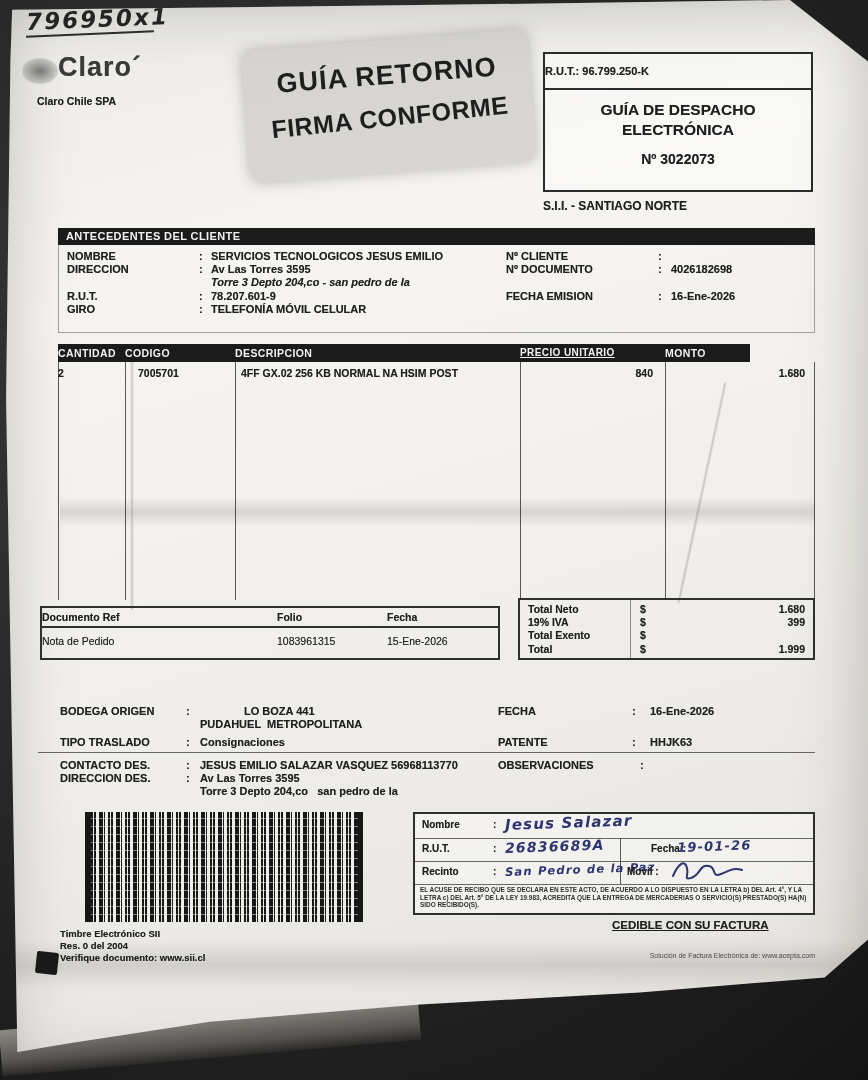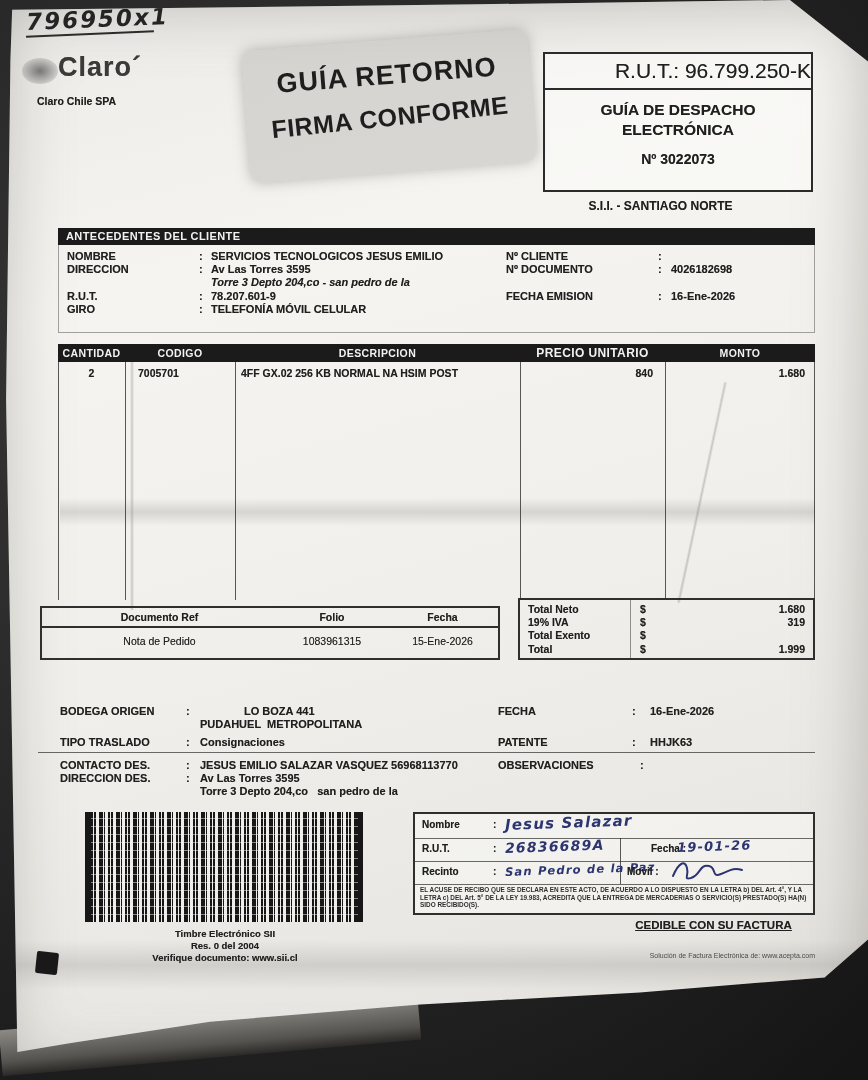--- a/index.html
+++ b/index.html
@@ -13,37 +13,37 @@
     clip-path:polygon(1.4% 0.9%, 55% 0.4%, 91% 0%, 100% 5.7%, 100% 87%, 95% 90.5%, 73.7% 91.9%, 48.4% 93%, 24.2% 94.6%, 8% 96.6%, 2% 97.4%, 0.7% 37%, 1.2% 5.5%);
     box-shadow:inset 0 0 70px rgba(95,92,86,.4);}
   .abs{position:absolute;}
   .txt{color:#1f1f1f;text-shadow:0 0 .5px rgba(50,50,50,.55);}
   .b{font-weight:bold;}
   .bar{background:#1b1b1b;color:#f2f2f2;font-weight:bold;font-size:11px;line-height:17px;
     letter-spacing:.4px;padding-left:8px;box-sizing:border-box;}
   .lbl{font-size:11px;font-weight:bold;white-space:nowrap;}
   .val{font-size:11px;font-weight:bold;white-space:nowrap;}
   .sm{font-size:10.5px;}
-  .center{text-align:center;}
+  .center{}
   .right{text-align:right;}
   .vline{width:1px;background:rgba(35,35,35,.75);}
   .hline{height:1px;background:rgba(45,45,45,.7);}
   
   .hand{font-family:"DejaVu Sans",sans-serif;font-style:italic;font-weight:bold;
     color:#2c3570;letter-spacing:1.2px;transform:rotate(-2deg);transform-origin:left center;white-space:nowrap;}
   .hand-black{font-family:"DejaVu Sans",sans-serif;font-style:italic;font-weight:bold;
     color:#242424;font-size:23px;letter-spacing:2px;transform:rotate(-2.5deg);white-space:nowrap;}
   
   .stamp{left:246px;top:40px;width:286px;height:132px;transform:rotate(-4.5deg);
     background:rgba(188,186,182,.5);border-radius:10px;box-shadow:0 0 14px rgba(120,118,114,.5);}
   .stamp-l1{margin-top:20px;text-align:center;font-size:27px;font-weight:bold;color:#1e1e1e;letter-spacing:1px;}
   .stamp-l2{margin-top:12px;text-align:center;font-size:25px;font-weight:bold;color:#1e1e1e;letter-spacing:.5px;transform:rotate(-1.5deg);}
   
   .hbox{left:543px;top:52px;width:270px;height:140px;border:2.5px solid #2b2b2b;background:rgba(252,251,249,.55);box-sizing:border-box;}
-  .hb-rut{height:34px;line-height:34px;text-align:right;font-size:21px;font-weight:normal;border-bottom:2px solid #2b2b2b;}
+  .hb-rut{height:34px;line-height:34px;text-align:left;font-size:11px;font-weight:bold;border-bottom:2px solid #2b2b2b;}
   .hb-title{margin-top:10px;text-align:center;font-size:15.5px;line-height:20px;font-weight:bold;}
   .hb-num{margin-top:11px;text-align:center;font-size:14px;font-weight:bold;}
   
   .barcode{left:85px;top:812px;width:278px;height:110px;
     border-left:6px solid #171717;border-right:5px solid #171717;box-sizing:border-box;
     background:
       repeating-linear-gradient(0deg, rgba(244,243,240,0) 0 7px, rgba(244,243,240,.5) 7px 8px),
       repeating-linear-gradient(90deg, #171717 0 2px, #efeeeb 2px 3px, #171717 3px 5px, #efeeeb 5px 8px, #171717 8px 12px, #efeeeb 12px 13px, #171717 13px 14px, #efeeeb 14px 17px);}
   .crease-v{background:linear-gradient(90deg,transparent,rgba(120,118,114,.35),transparent);}
   .crease-h{background:linear-gradient(180deg,transparent,rgba(150,148,144,.3),transparent);}
@@ -110,25 +110,25 @@
 
       <span class="abs lbl txt" style="left:447px;top:18px;">Nº DOCUMENTO</span>
       <span class="abs lbl txt" style="left:599px;top:18px;">:</span>
       <span class="abs val txt" style="left:612px;top:18px;">4026182698</span>
 
       <span class="abs lbl txt" style="left:447px;top:45px;">FECHA EMISION</span>
       <span class="abs lbl txt" style="left:599px;top:45px;">:</span>
       <span class="abs val txt" style="left:612px;top:45px;">16-Ene-2026</span>
     </div>
 
-    <div class="abs bar" style="left:58px;top:344px;width:757px;height:18px;padding-left:0;">
+    <div class="abs bar" style="left:58px;top:344px;width:692px;height:18px;padding-left:0;">
       <span class="abs center" style="left:0;top:0;width:67px;font-size:10.5px;line-height:18px;">CANTIDAD</span>
       <span class="abs center" style="left:67px;top:0;width:110px;font-size:10.5px;line-height:18px;">CODIGO</span>
       <span class="abs center" style="left:177px;top:0;width:285px;font-size:10.5px;line-height:18px;">DESCRIPCION</span>
-      <span class="abs center" style="left:462px;top:0;width:145px;font-size:12px;line-height:18px;">PRECIO UNITARIO</span>
+      <span class="abs center" style="left:462px;top:0;width:145px;font-size:10px;line-height:18px;text-decoration:underline;">PRECIO UNITARIO</span>
       <span class="abs center" style="left:607px;top:0;width:150px;font-size:10.5px;line-height:18px;">MONTO</span>
     </div>
     <div class="abs" style="left:58px;top:362px;width:757px;height:238px;">
       <div class="abs vline" style="left:0;top:0;height:100%;"></div>
       <div class="abs vline" style="left:67px;top:0;height:100%;"></div>
       <div class="abs vline" style="left:177px;top:0;height:100%;"></div>
       <div class="abs vline" style="left:462px;top:0;height:100%;"></div>
       <div class="abs vline" style="left:607px;top:0;height:100%;"></div>
       <div class="abs vline" style="left:756px;top:0;height:100%;"></div>
       <div>
@@ -154,21 +154,21 @@
     </div>
 
     <div class="abs" style="left:518px;top:598px;width:297px;height:62px;border:2px solid #2f2f2f;box-sizing:border-box;">
       <div class="abs vline" style="left:110px;top:0;height:100%;background:rgba(45,45,45,.5);"></div>
       <span class="abs txt b" style="left:8px;top:3px;font-size:10.5px;">Total Neto</span>
       <span class="abs txt b" style="left:120px;top:3px;font-size:10.5px;">$</span>
       <span class="abs txt b right" style="left:170px;top:3px;width:115px;font-size:10.5px;">1.680</span>
 
       <span class="abs txt b" style="left:8px;top:16px;font-size:10.5px;">19% IVA</span>
       <span class="abs txt b" style="left:120px;top:16px;font-size:10.5px;">$</span>
-      <span class="abs txt b right" style="left:170px;top:16px;width:115px;font-size:10.5px;">319</span>
+      <span class="abs txt b right" style="left:170px;top:16px;width:115px;font-size:10.5px;">399</span>
 
       <span class="abs txt b" style="left:8px;top:29px;font-size:10.5px;">Total Exento</span>
       <span class="abs txt b" style="left:120px;top:29px;font-size:10.5px;">$</span>
       <span class="abs txt b right" style="left:170px;top:29px;width:115px;font-size:10.5px;"></span>
 
       <span class="abs txt b" style="left:8px;top:43px;font-size:10.5px;">Total</span>
       <span class="abs txt b" style="left:120px;top:43px;font-size:10.5px;">$</span>
       <span class="abs txt b right" style="left:170px;top:43px;width:115px;font-size:10.5px;">1.999</span>
     </div>
 

